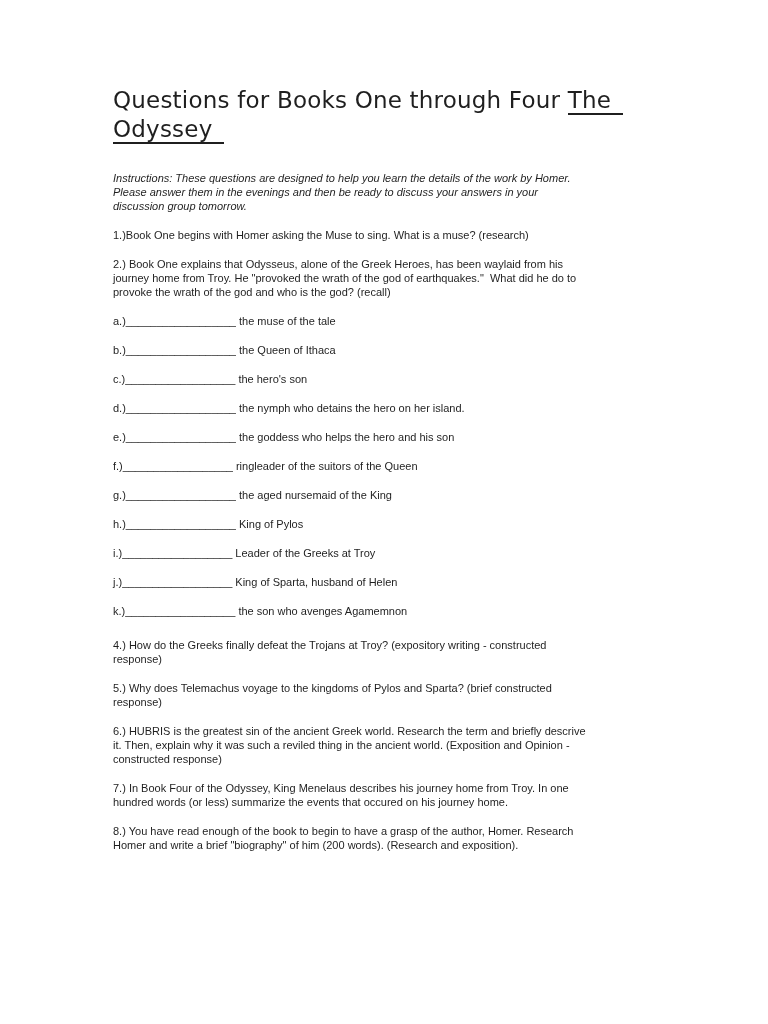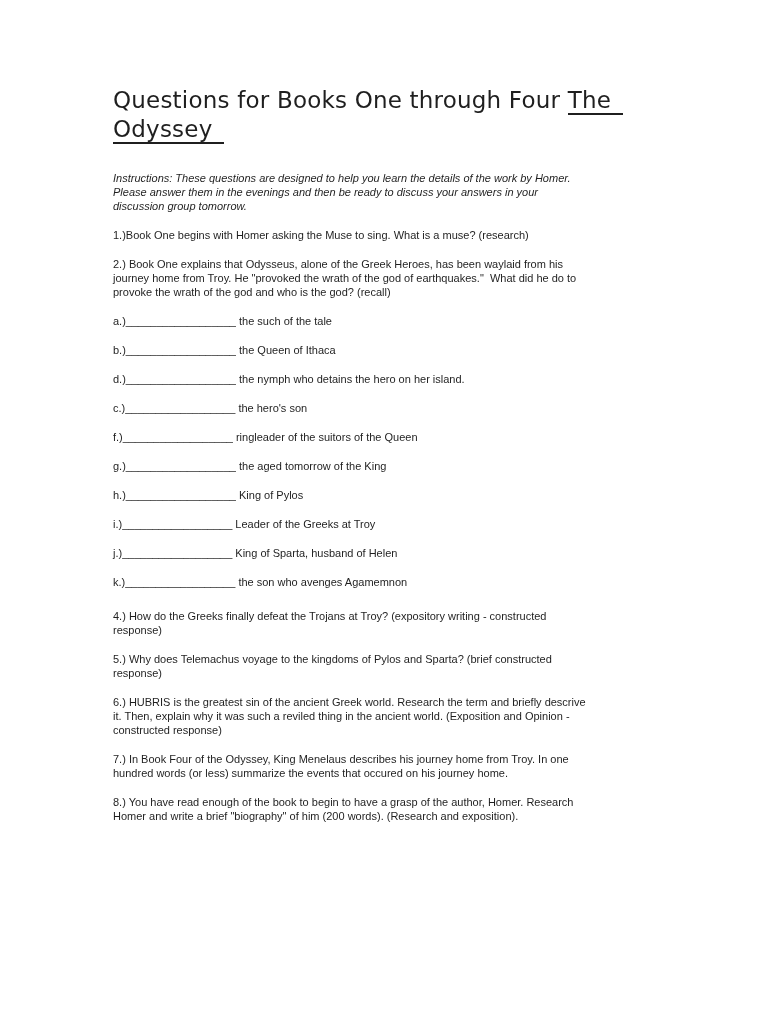--- a/index.html
+++ b/index.html
@@ -65,26 +65,27 @@
     <p class="body-text instructions">Instructions: These questions are designed to help you learn the details of the work by Homer.
 Please answer them in the evenings and then be ready to discuss your answers in your
 discussion group tomorrow.</p>
 
     <p class="body-text">1.)Book One begins with Homer asking the Muse to sing. What is a muse? (research)</p>
     <p class="body-text">2.) Book One explains that Odysseus, alone of the Greek Heroes, has been waylaid from his
 journey home from Troy. He "provoked the wrath of the god of earthquakes."  What did he do to
 provoke the wrath of the god and who is the god? (recall)</p>
 
     <div>
-      <p class="body-text">a.)__________________ the such of the tale</p>
+      <p class="body-text">a.)__________________ the muse of the tale</p>
       <p class="body-text">b.)__________________ the Queen of Ithaca</p>
+      <p class="body-text">c.)__________________ the hero's son</p>
       <p class="body-text">d.)__________________ the nymph who detains the hero on her island.</p>
-      <p class="body-text">c.)__________________ the hero's son</p>
+      <p class="body-text">e.)__________________ the goddess who helps the hero and his son</p>
       <p class="body-text">f.)__________________ ringleader of the suitors of the Queen</p>
-      <p class="body-text">g.)__________________ the aged tomorrow of the King</p>
+      <p class="body-text">g.)__________________ the aged nursemaid of the King</p>
       <p class="body-text">h.)__________________ King of Pylos</p>
       <p class="body-text">i.)__________________ Leader of the Greeks at Troy</p>
       <p class="body-text">j.)__________________ King of Sparta, husband of Helen</p>
       <p class="body-text">k.)__________________ the son who avenges Agamemnon</p>
     </div>
 
     <p class="body-text extra-gap">4.) How do the Greeks finally defeat the Trojans at Troy? (expository writing - constructed
 response)</p>
     <p class="body-text">5.) Why does Telemachus voyage to the kingdoms of Pylos and Sparta? (brief constructed
 response)</p>

